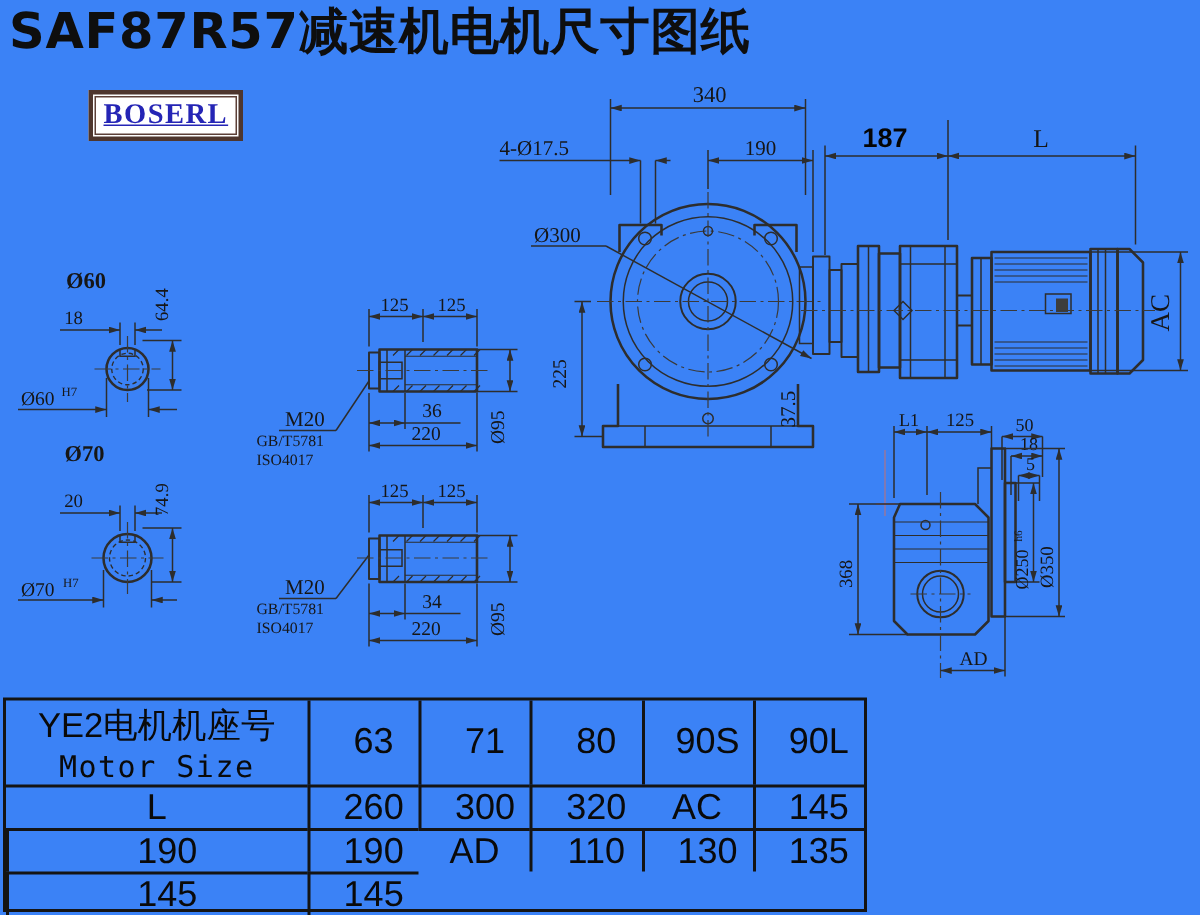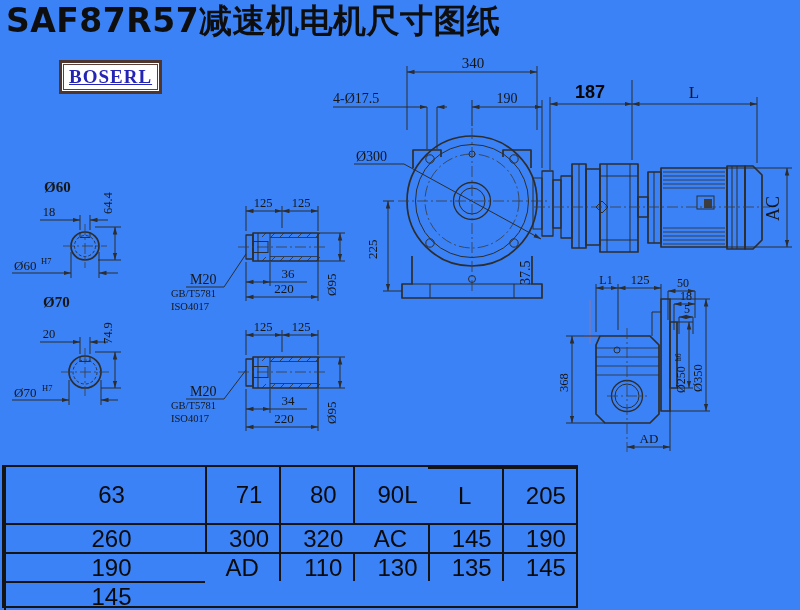--- a/index.html
+++ b/index.html
@@ -315,27 +315,31 @@
       <line class="dim" x1="670" y1="411" x2="710" y2="411"></line>
       <line class="dim" x1="706" y1="299" x2="706" y2="411" marker-start="url(#arw)" marker-end="url(#arw)"></line>
       <text class="dt" font-size="12.5" transform="rotate(-90,702,392)" x="702" y="392">Ø350</text>
       <line class="dim" x1="670" y1="411" x2="670" y2="451"></line>
       <line class="dim" x1="627" y1="447" x2="670" y2="447" marker-start="url(#arw)" marker-end="url(#arw)"></line>
       <text class="dt" x="649" y="443" font-size="13" text-anchor="middle">AD</text>
     </g>
   </svg>
 
   <div class="tbl">
+    <div class="c hdcell">
+      <span class="hd-cn">YE2电机机座号</span>
+      <span class="hd-en">Motor Size</span>
+    </div>
     <div class="c bl">63</div>
     <div class="c bl">71</div>
     <div class="c bl">80</div>
+    <div class="c bl">90S</div>
     <div class="c bl">90L</div>
 
     <div class="c bt">L</div>
-    <div class="c bl bt">205</div>
     <div class="c bl bt">260</div>
     <div class="c bl bt">300</div>
     <div class="c bl bt">320</div>
 
     <div class="c bt">AC</div>
     <div class="c bl bt">145</div>
     <div class="c bl bt">190</div>
     <div class="c bl bt">190</div>
 
     <div class="c bt">AD</div>

